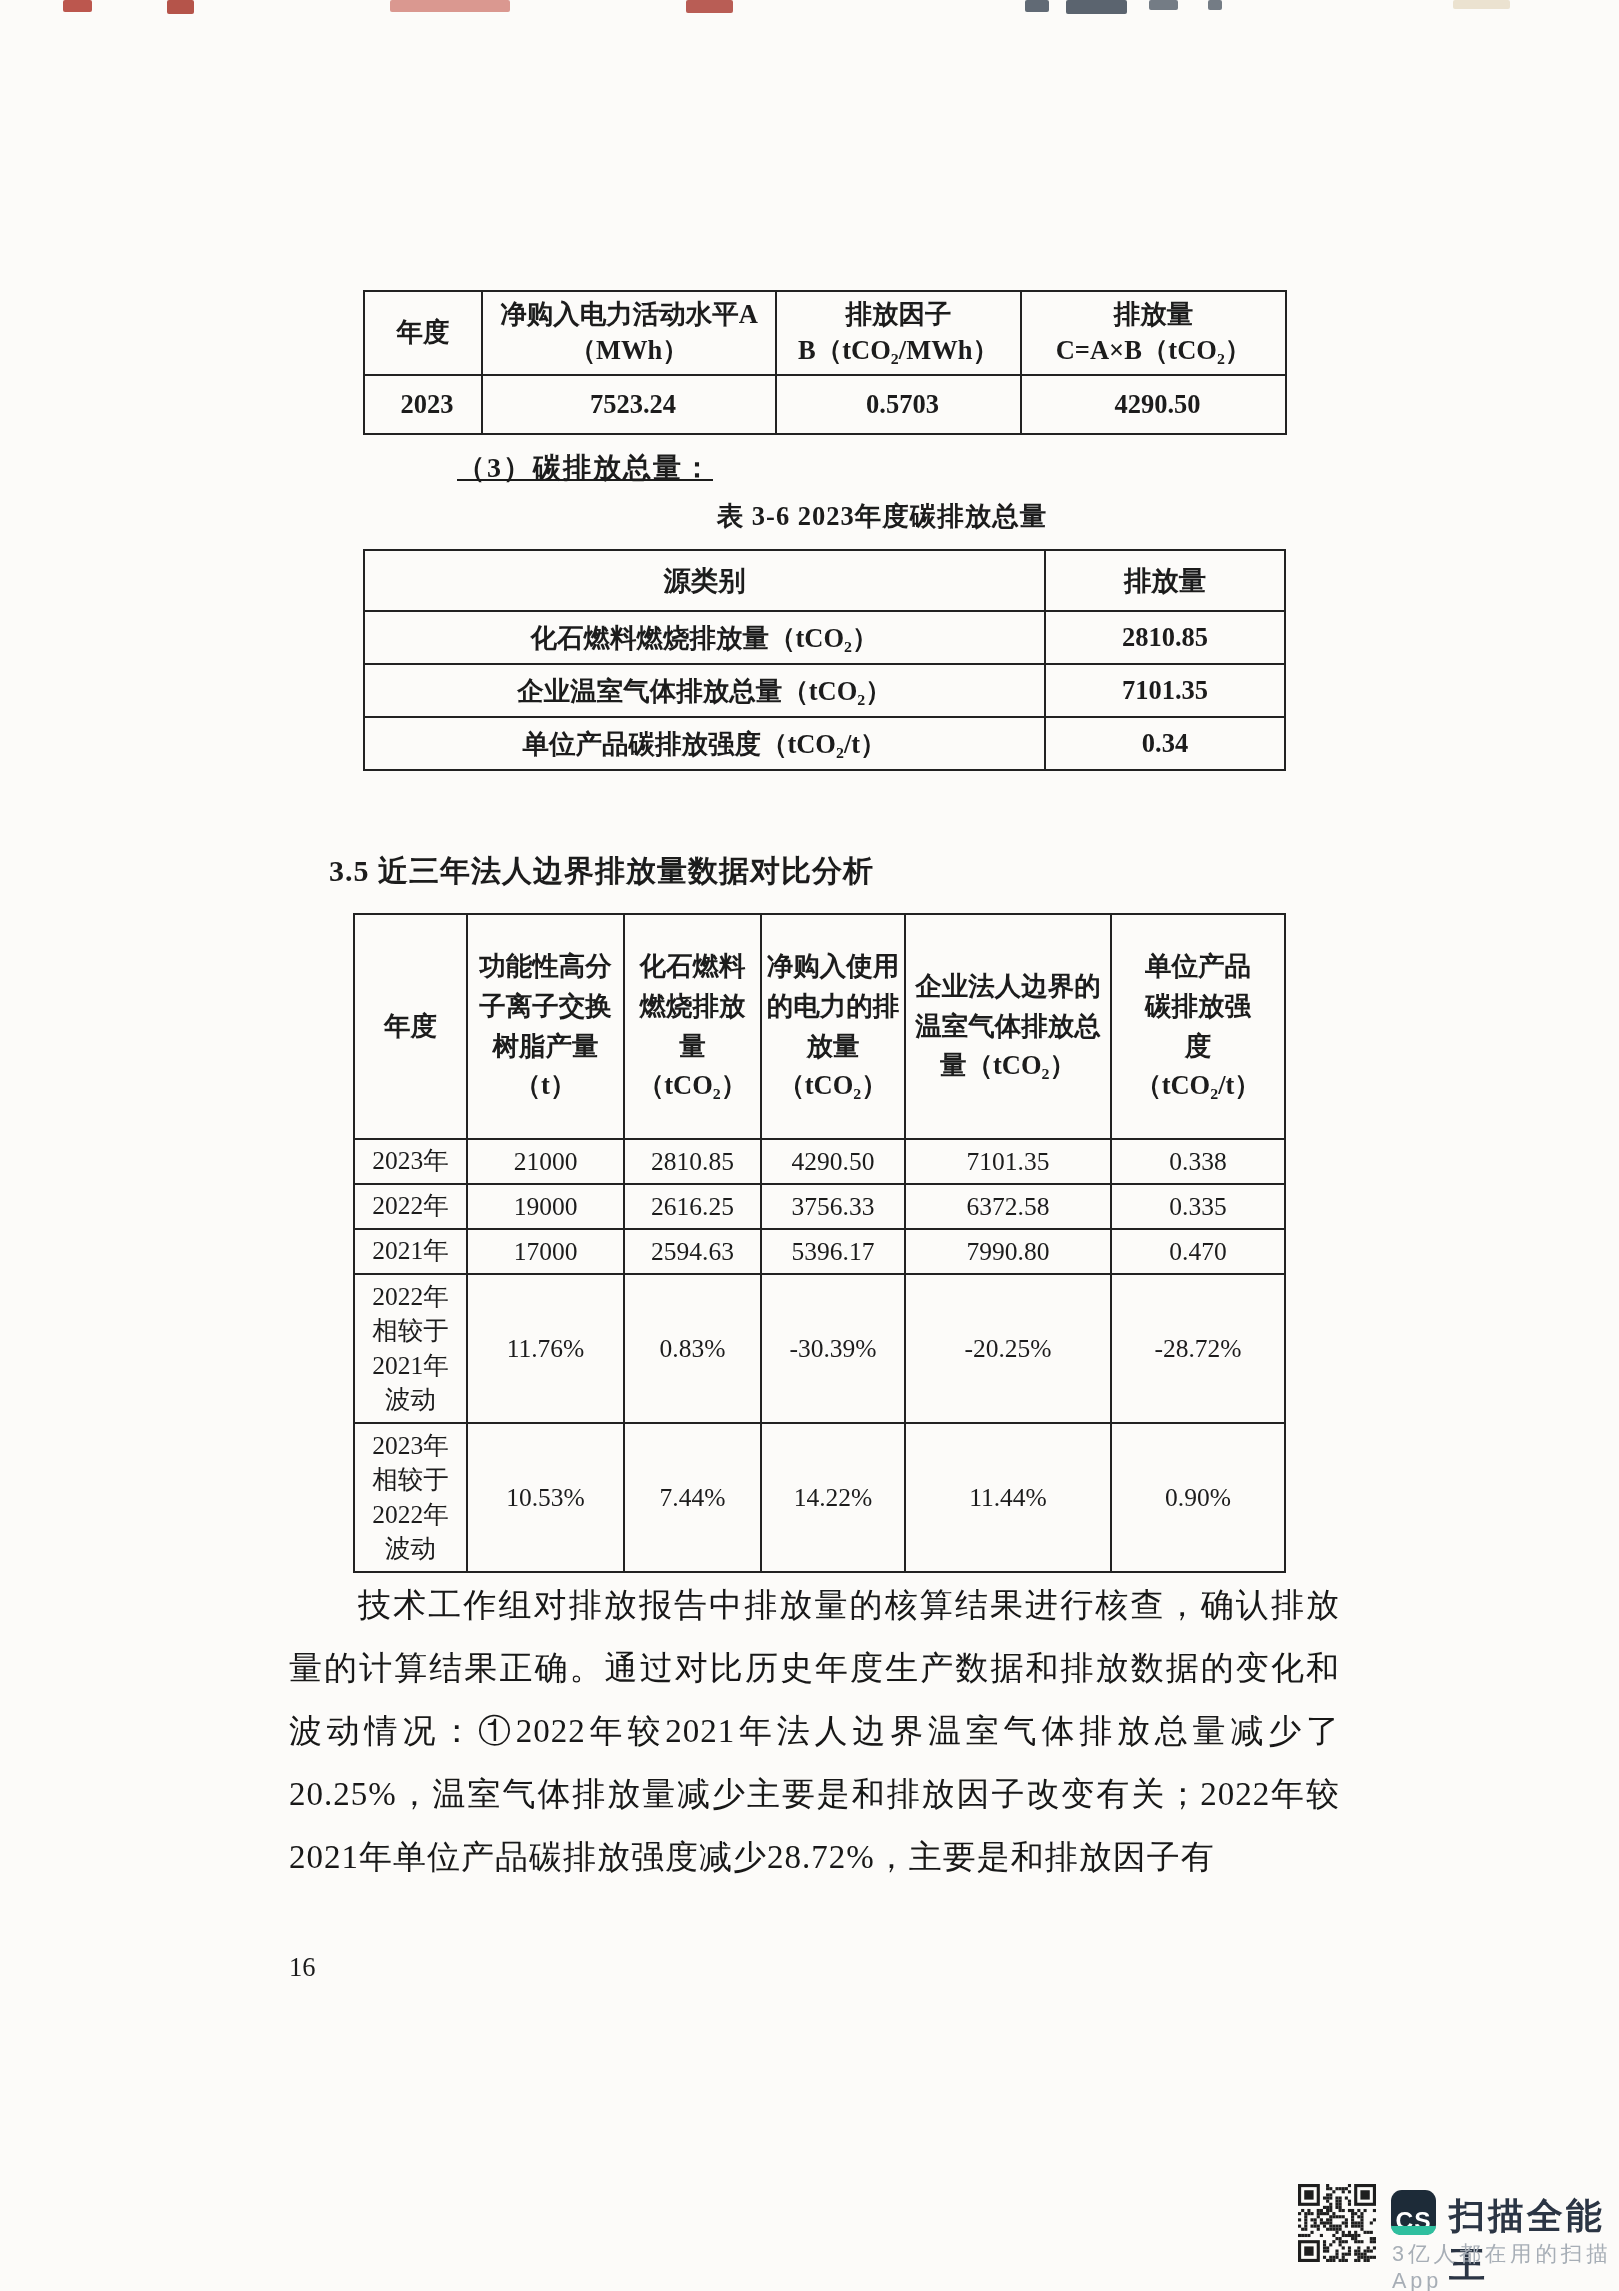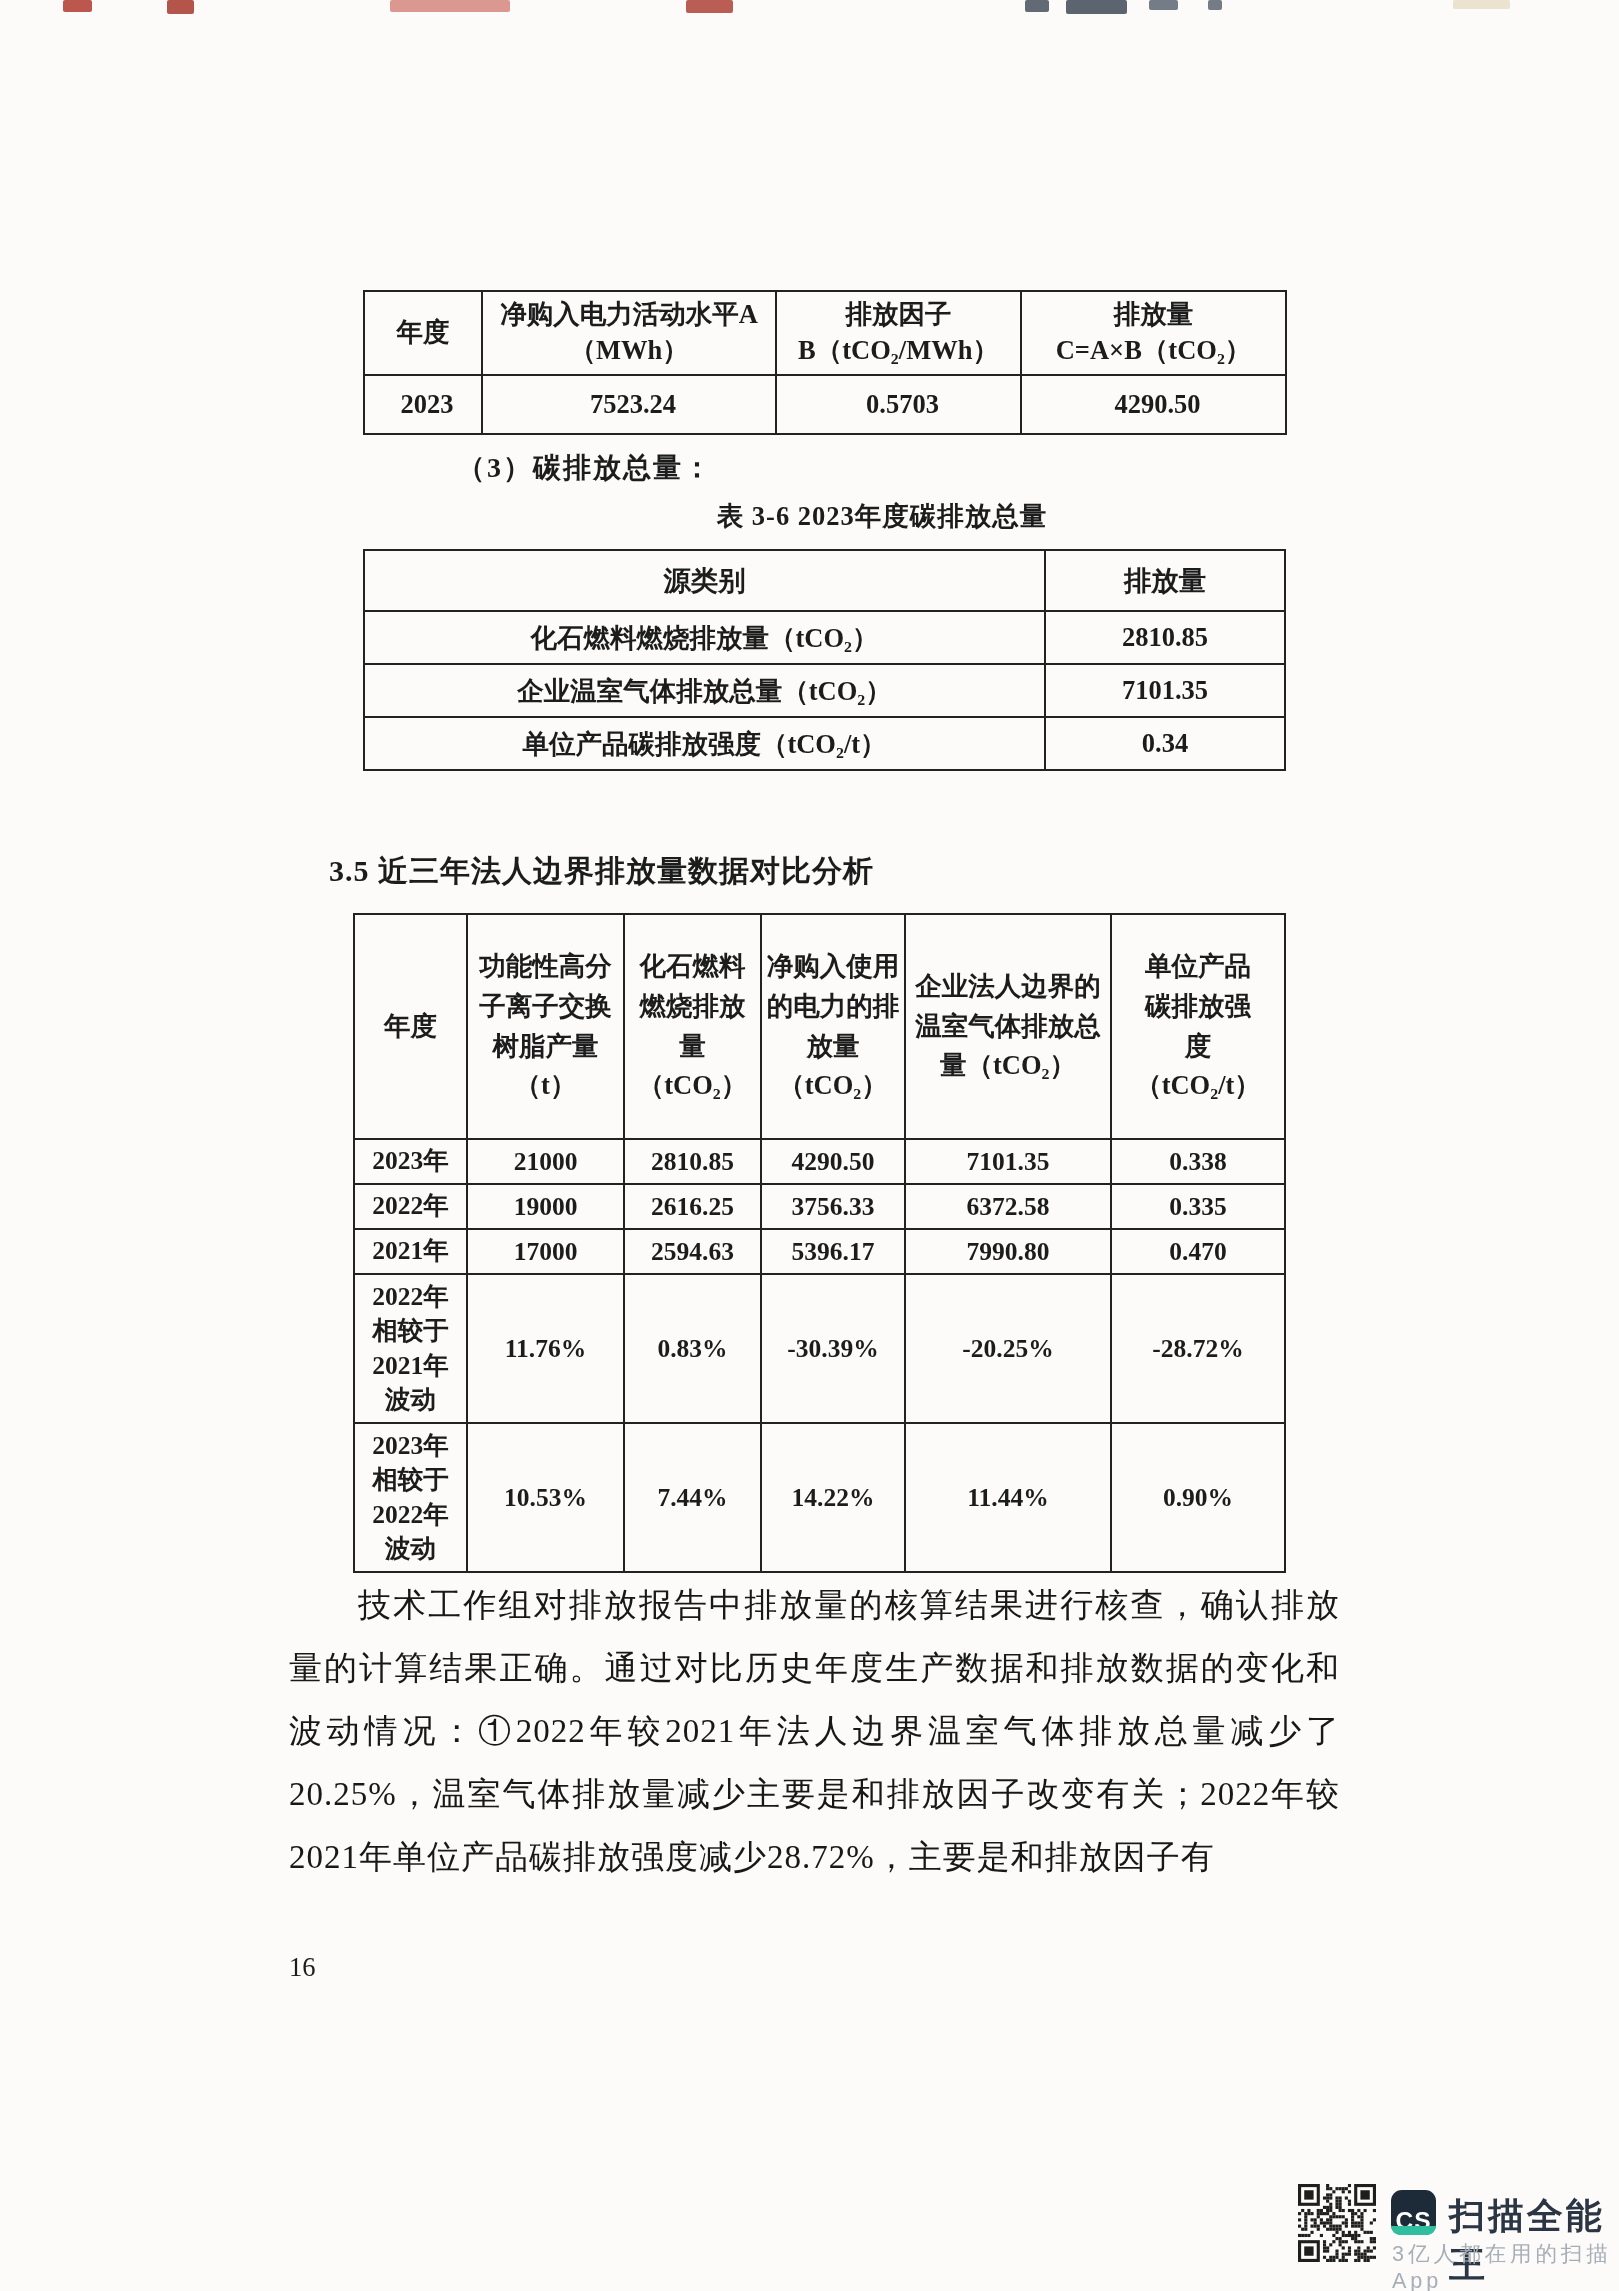--- a/index.html
+++ b/index.html
@@ -36,35 +36,35 @@
   }
   .pre { white-space:pre-line; }
 
   
   .t1 { position:absolute; left:363px; top:290px; width:921px; }
   .t1 table { border:1px solid #222; }
   .t1 th { height:84px; font-size:26.5px; font-weight:700; line-height:1.35; }
   .t1 td { height:59px; font-size:26.5px; font-weight:600;padding-left:8px; }
 
   
-  .item3 { position:absolute; left:457px; top:449px; font-size:28px; font-weight:700; letter-spacing:2px; }
+  .item3 { position:absolute; left:457px; top:449px; font-size:28px; font-weight:700; letter-spacing:2px;text-decoration:underline; }
   .caption36 { position:absolute; left:392px; top:498px; width:980px; text-align:center; font-size:26.5px; font-weight:700; letter-spacing:1px; }
 
   
   .t2 { position:absolute; left:363px; top:549px; width:921px; }
   .t2 th { height:61px; font-size:27.4px; font-weight:700;margin-top:36px; }
   .t2 td { height:53px; font-size:26.5px; font-weight:600;margin-top:12px; }
 
   
   .h35 { position:absolute; left:329px; top:851px; font-size:30px; font-weight:700; letter-spacing:1px; }
 
   
   .t3 { position:absolute; left:353px; top:913px; width:931px; }
   .t3 th { height:225px; font-size:26.5px; font-weight:700; line-height:1.5; }
-  .t3 td { font-size:25.5px; font-weight:700; }
+  .t3 td { font-size:25.5px; font-weight:400; }
   .t3 tr.r-s td { height:45px; }
   .t3 tr.r-l td { height:149px; }
   .t3 td.rowlab { line-height:1.35; }
 
   
   .para {
     position:absolute; left:289px; top:1574px; width:1051px;
     font-size:33px; line-height:63px; font-weight:500;
     text-align:justify; text-indent:69px; letter-spacing:1px;
     color:#181818;

